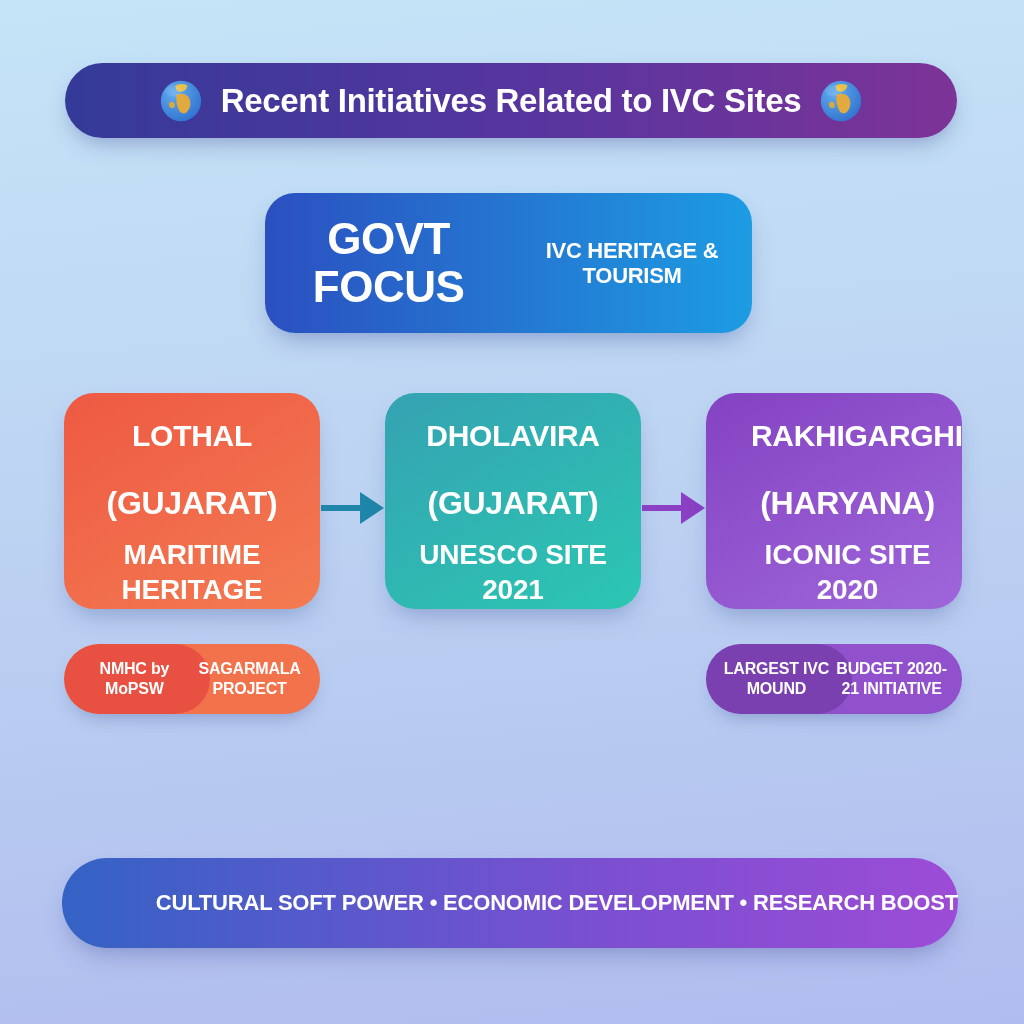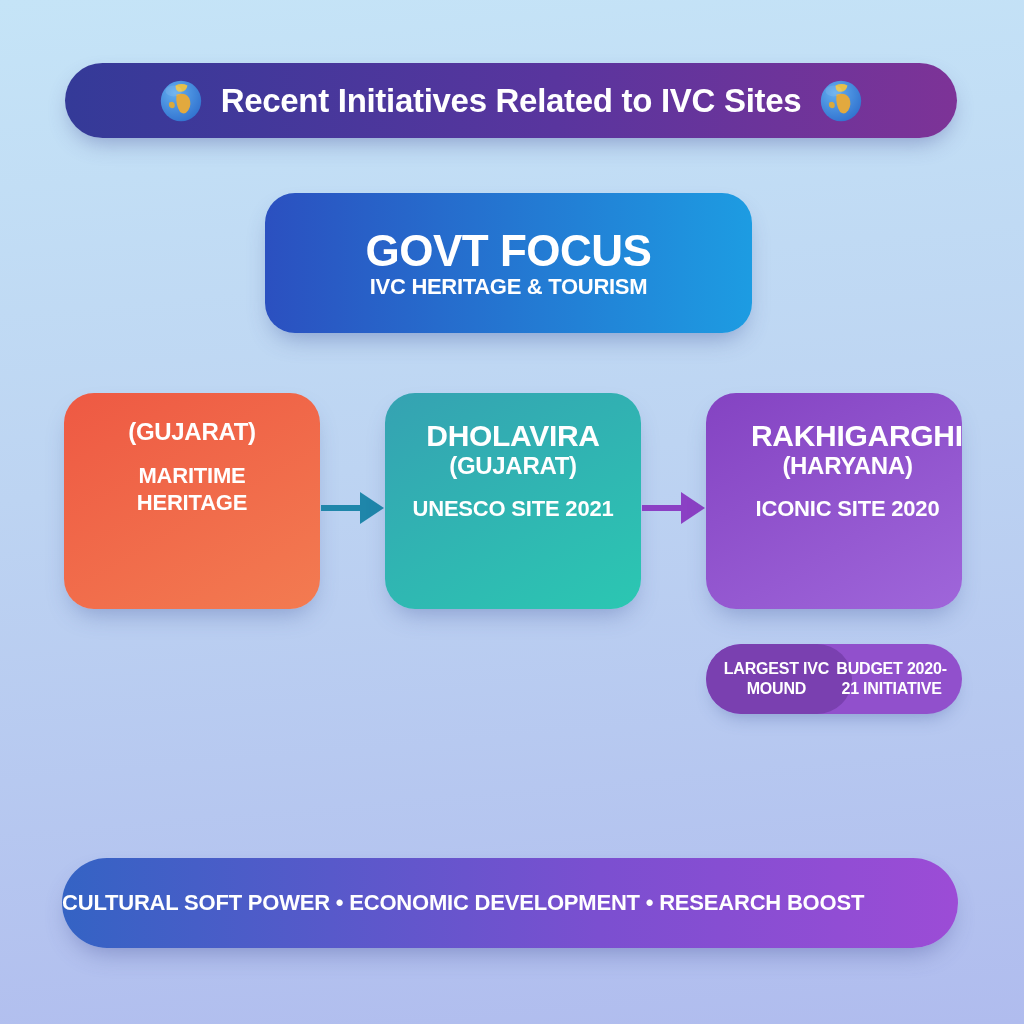--- a/index.html
+++ b/index.html
@@ -24,39 +24,39 @@
   .header-title{
     color:#fff;font-size:33px;font-weight:bold;letter-spacing:-.3px;white-space:nowrap;
   }
   .globe{width:44px;height:44px;display:inline-block;flex:0 0 auto;}
 
   
   .focus-box{
     position:absolute;left:265px;top:193px;width:487px;height:140px;
     border-radius:30px;
     background:linear-gradient(90deg,#2b50c0 0%,#1d9ce2 100%);
-    display:flex;flex-direction:column;align-items:center;justify-content:center;
+    display:flex;flex-direction:row;align-items:center;justify-content:center;
     box-shadow:0 12px 24px -8px rgba(60,80,150,.45);
     text-align:center;color:#fff;
   }
   .focus-line1{font-size:44px;font-weight:bold;letter-spacing:-.5px;line-height:1.08;}
   .focus-line2{font-size:22px;font-weight:bold;letter-spacing:-.3px;line-height:1.15;}
 
   
   .card{
     position:absolute;top:393px;width:256px;height:216px;border-radius:30px;
     color:#fff;text-align:center;padding:26px 18px 0 18px;box-sizing:border-box;
     box-shadow:0 12px 24px -8px rgba(60,80,150,.40);
   }
   .card-lothal{left:64px;background:linear-gradient(150deg,#ee5943 0%,#f37b51 100%);}
   .card-dholavira{left:385px;background:linear-gradient(150deg,#35a2b2 0%,#2bc7b2 100%);}
   .card-rakhigarghi{left:706px;background:linear-gradient(150deg,#8443c2 0%,#9f66da 100%);padding-left:45px;}
   .card-title{font-size:30px;font-weight:bold;letter-spacing:-.3px;line-height:1.12;}
-  .card-region{font-size:24px;font-weight:bold;letter-spacing:-.3px;line-height:1.12;}
-  .card-status{font-size:22px;font-weight:bold;letter-spacing:-.2px;line-height:1.25;margin-top:16px;}
+  .card-region{font-size:32px;font-weight:bold;letter-spacing:-.3px;line-height:1.12;margin-top:33px;}
+  .card-status{font-size:28px;font-weight:bold;letter-spacing:-.2px;line-height:1.25;margin-top:16px;}
 
   
   .arrow{position:absolute;top:486px;width:63px;height:44px;}
   .arrow-1{left:321px;}
   .arrow-2{left:642px;}
 
   
   .tagpill{
     position:absolute;top:644px;width:256px;height:70px;border-radius:35px;
     color:#fff;box-shadow:0 10px 18px -8px rgba(60,80,150,.40);overflow:hidden;
@@ -71,21 +71,21 @@
     position:absolute;top:0;height:100%;display:flex;align-items:center;justify-content:center;
     text-align:center;font-size:16px;font-weight:bold;line-height:1.25;letter-spacing:-.2px;
   }
   .tag-text.left{left:0;width:55%;padding:0 8px;box-sizing:border-box;}
   .tag-text.right{left:45%;width:55%;padding:0 8px;box-sizing:border-box;}
 
   
   .footer-pill{
     position:absolute;left:62px;top:858px;width:896px;height:90px;border-radius:45px;
     background:linear-gradient(90deg,#3463c4 0%,#7b4fd0 60%,#9c4cd6 100%);
-    display:flex;align-items:center;justify-content:flex-start;
+    display:flex;align-items:center;justify-content:flex-end;
     box-shadow:0 12px 24px -8px rgba(70,80,150,.45);
   }
   .footer-text{color:#fff;font-size:22px;font-weight:bold;letter-spacing:-.2px;white-space:nowrap;}
 </style>
 </head>
 <body>
 
 <div class="stage">
 
   <div class="header-pill">
@@ -121,20 +121,21 @@
       </svg>
     </span>
   </div>
 
   <div class="focus-box">
     <div class="focus-line1">GOVT FOCUS</div>
     <div class="focus-line2">IVC HERITAGE &amp; TOURISM</div>
   </div>
 
   <div class="card card-lothal">
+    <div class="card-title">LOTHAL</div>
     <div class="card-region">(GUJARAT)</div>
     <div class="card-status">MARITIME HERITAGE</div>
   </div>
 
   <svg class="arrow arrow-1" width="63" height="44">
     <line x1="0" y1="22" x2="42" y2="22" stroke-width="6" stroke="#1f86aa"></line>
     <polygon points="39,6 39,38 63,22" fill="#1f86aa"></polygon>
   </svg>
 
   <div class="card card-dholavira">
@@ -147,20 +148,25 @@
     <line x1="0" y1="22" x2="42" y2="22" stroke-width="6" stroke="#8b40c4"></line>
     <polygon points="39,6 39,38 63,22" fill="#8b40c4"></polygon>
   </svg>
 
   <div class="card card-rakhigarghi">
     <div class="card-title">RAKHIGARGHI</div>
     <div class="card-region">(HARYANA)</div>
     <div class="card-status">ICONIC SITE 2020</div>
   </div>
 
+  <div class="tagpill pill-lothal" style="left:64px;">
+    <div class="seg-left"></div>
+    <div class="tag-text left">NMHC by MoPSW</div>
+    <div class="tag-text right">SAGARMALA PROJECT</div>
+  </div>
 
 
   <div class="tagpill pill-rakhigarghi" style="left:706px;">
     <div class="seg-left"></div>
     <div class="tag-text left">LARGEST IVC MOUND</div>
     <div class="tag-text right">BUDGET 2020-21 INITIATIVE</div>
   </div>
 
   <div class="footer-pill">
     <span class="footer-text">CULTURAL SOFT POWER • ECONOMIC DEVELOPMENT • RESEARCH BOOST</span>

